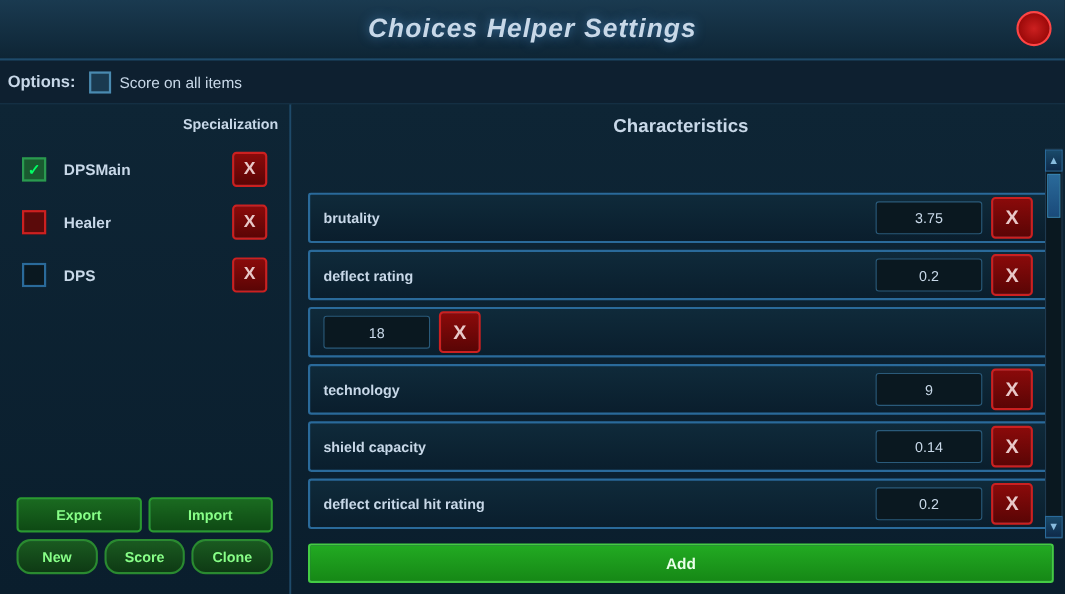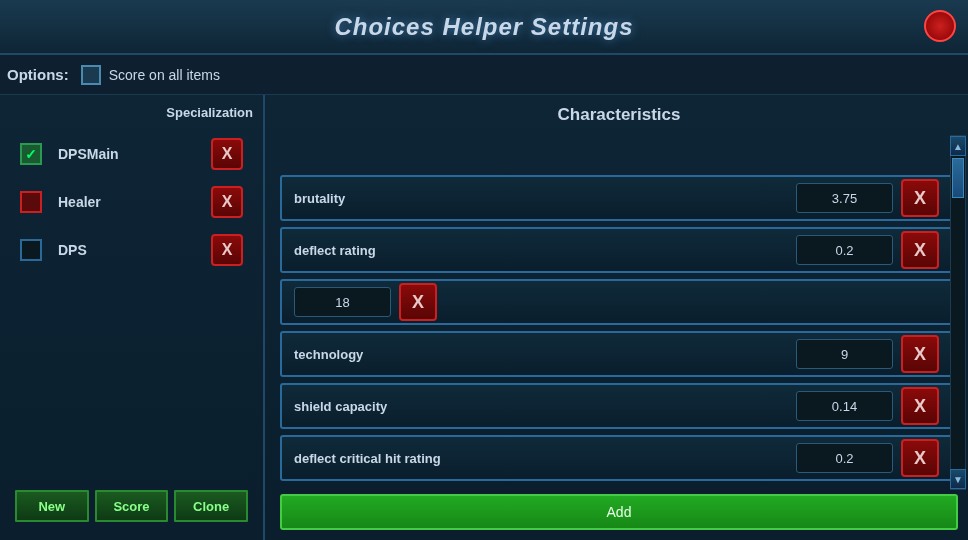--- a/index.html
+++ b/index.html
@@ -215,21 +215,21 @@
       display: flex;
       align-items: center;
       justify-content: center;
     }
 
     .btn-new, .btn-rename, .btn-clone {
       flex: 1;
       height: 32px;
       background: linear-gradient(180deg, #1a5a20 0%, #0e3a14 100%);
       border: 2px solid #2a8a30;
-      border-radius: 1px;
+      border-radius: 13px;
       color: #88ff88;
       font-size: 13px;
       font-weight: bold;
       cursor: pointer;
       display: flex;
       align-items: center;
       justify-content: center;
     }
 
     
@@ -306,21 +306,21 @@
       cursor: pointer;
     }
 
     .add-btn {
       height: 36px;
       background: linear-gradient(180deg, #22aa22 0%, #168816 100%);
       border: 2px solid #44cc44;
       border-radius: 3px;
       color: #e8ffe8;
       font-size: 14px;
-      font-weight: normal;
+      font-weight: bold;
       display: flex;
       align-items: center;
       justify-content: center;
       cursor: pointer;
       margin-top: 6px;
     }
 
     
     .right-scrollbar {
       position: absolute;
@@ -416,20 +416,24 @@
           <div class="spec-left">
             <div class="spec-checkbox" style="background:#0a1820;border-color:#2a6a9a;"></div>
             <span class="spec-name">DPS</span>
           </div>
           <div class="x-btn">X</div>
         </div>
       </div>
 
       <div class="bottom-btns">
         <div class="btn-row">
+          <button class="btn-export">Export</button>
+          <button class="btn-import">Import</button>
+        </div>
+        <div class="btn-row">
           <button class="btn-new">New</button>
           <button class="btn-rename">Score</button>
           <button class="btn-clone">Clone</button>
         </div>
       </div>
     </div>
 
     <div class="right-panel">
       <div class="char-header">Characteristics</div>
 

